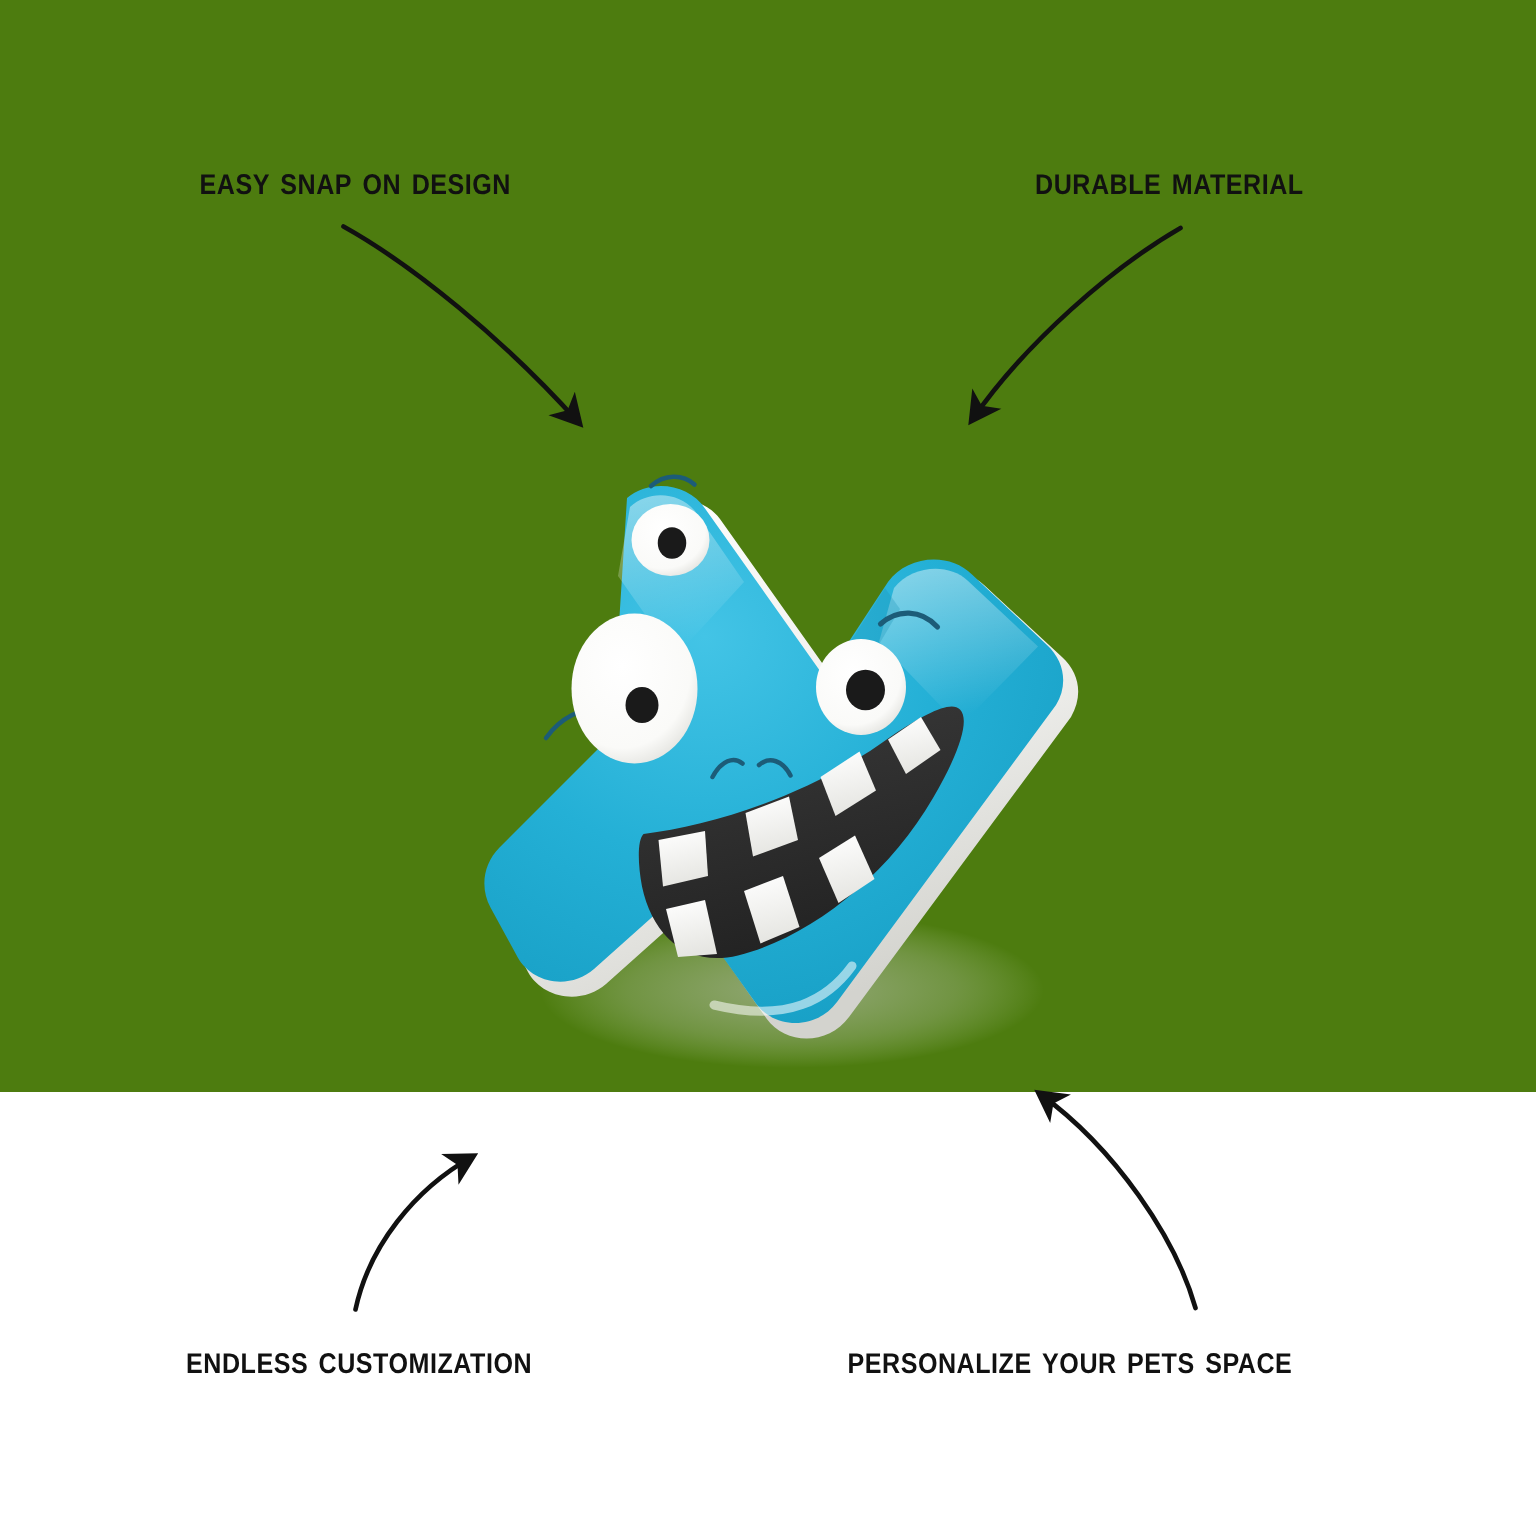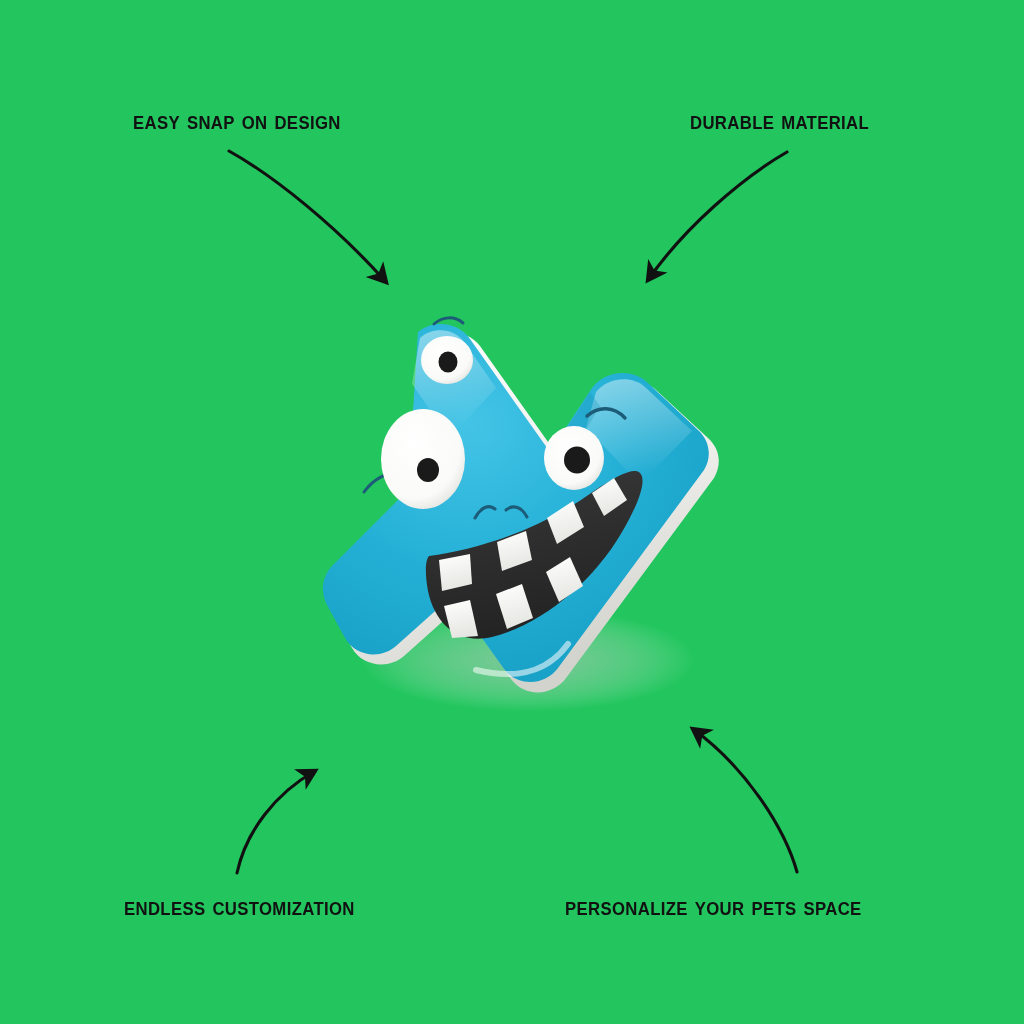--- a/index.html
+++ b/index.html
@@ -10,22 +10,22 @@
   }
   body {
     width: 1024px;
     height: 1024px;
     overflow: hidden;
     font-family: "Liberation Sans", sans-serif;
   }
   #stage {
     position: relative;
     width: 1024px;
-    height: 1024px;
-    background: #22c55e;
+    height: 728px;
+    background: #4d7c0f;
   }
 
   
   .callout-label {
     position: absolute;
     color: #111111;
     font-family: "Liberation Sans", sans-serif;
     font-weight: 700;
     font-size: 27px;
     letter-spacing: 0.4px;

